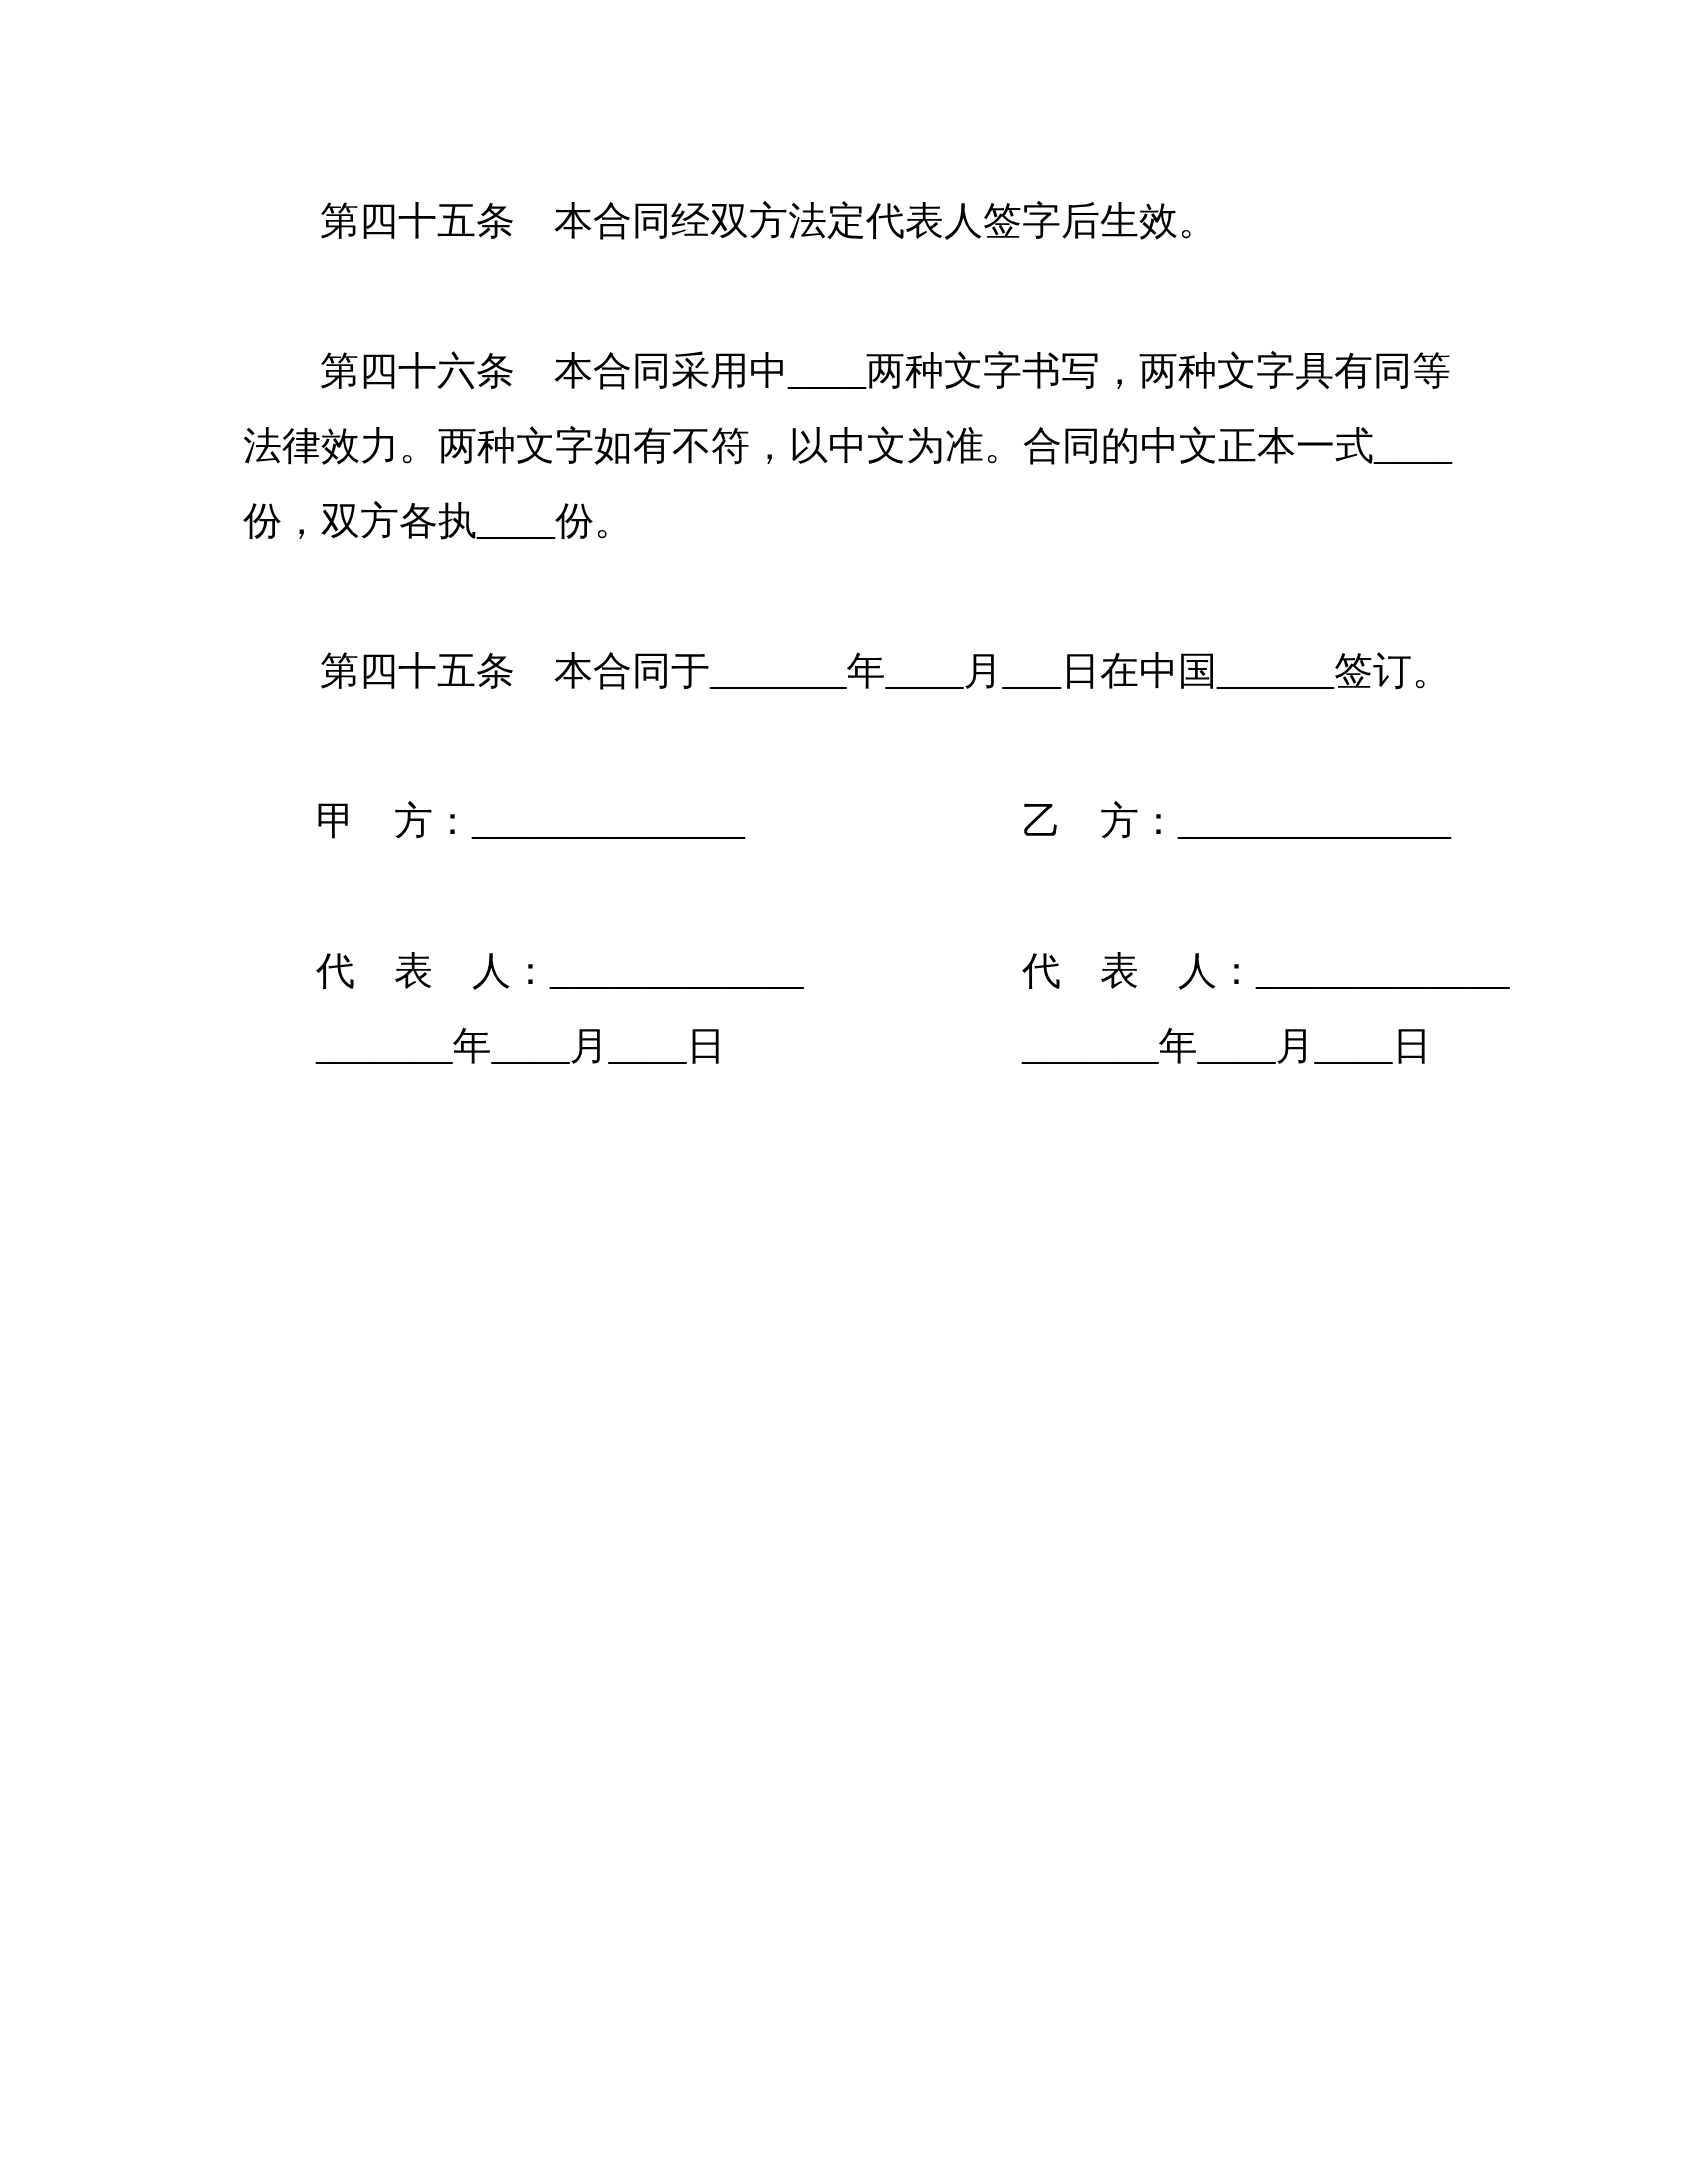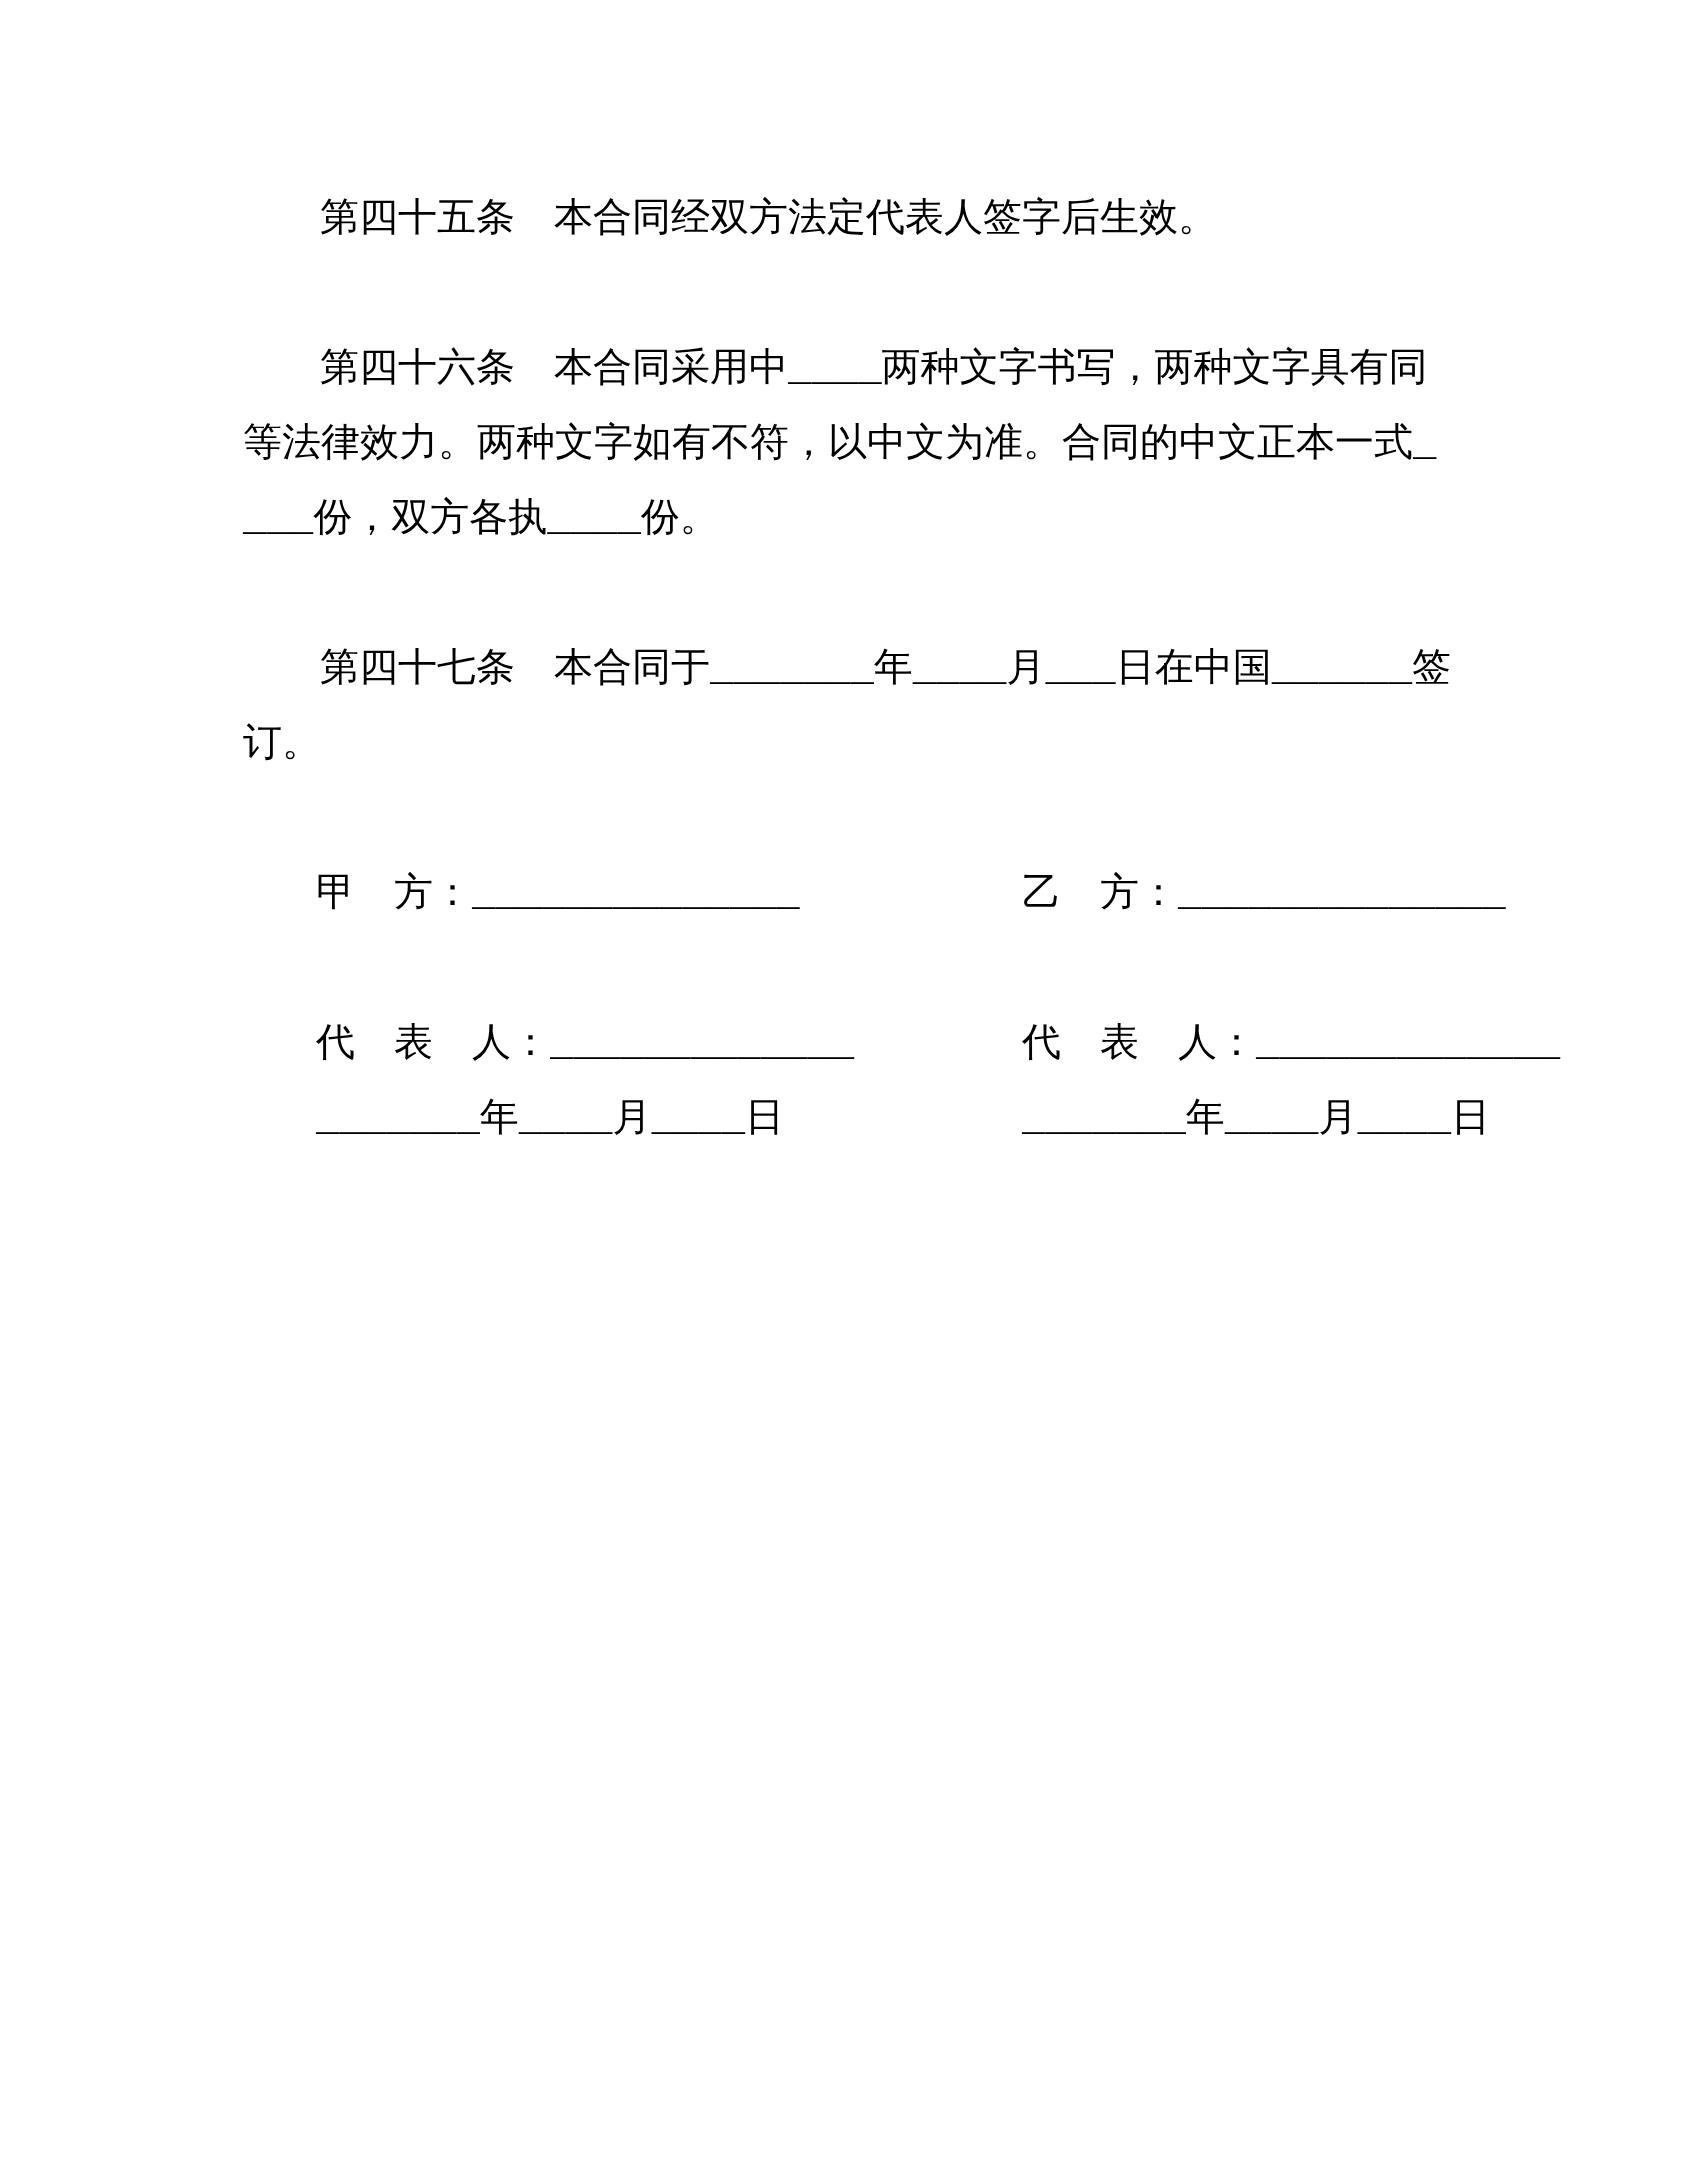--- a/index.html
+++ b/index.html
@@ -12,21 +12,21 @@
     width: 1686px;
     height: 2182px;
     background: #ffffff;
     overflow: hidden;
   }
   .content {
     position: absolute;
     left: 243px;
     top: 183px;
     width: 1212px;
-    font-family: Liberation Mono, monospace;
+    font-family: Liberation Serif, serif;
     font-size: 39px;
     line-height: 75px;
     color: #000000;
   }
   p.article {
     margin: 0 0 75px 0;
     text-indent: 77px;
     text-align: left;
     word-break: break-all;
   }
@@ -49,21 +49,21 @@
 </head>
 <body>
 
 <div class="page">
   <div class="content">
 
     <p class="article">第四十五条　本合同经双方法定代表人签字后生效。</p>
 
     <p class="article">第四十六条　本合同采用中____两种文字书写，两种文字具有同等法律效力。两种文字如有不符，以中文为准。合同的中文正本一式____份，双方各执____份。</p>
 
-    <p class="article">第四十七条　本合同于_______年____月___日在中国______签订。</p>
+    <p class="article">第四十五条　本合同于_______年____月___日在中国______签订。</p>
 
 
     <div class="sig-row spaced">
       <span class="sig-cell cell-a">甲　方：______________</span>
       <span class="sig-cell cell-b">乙　方：______________</span>
     </div>
 
     <div class="sig-row">
       <span class="sig-cell cell-a">代　表　人：_____________</span>
       <span class="sig-cell cell-b">代　表　人：_____________</span>

